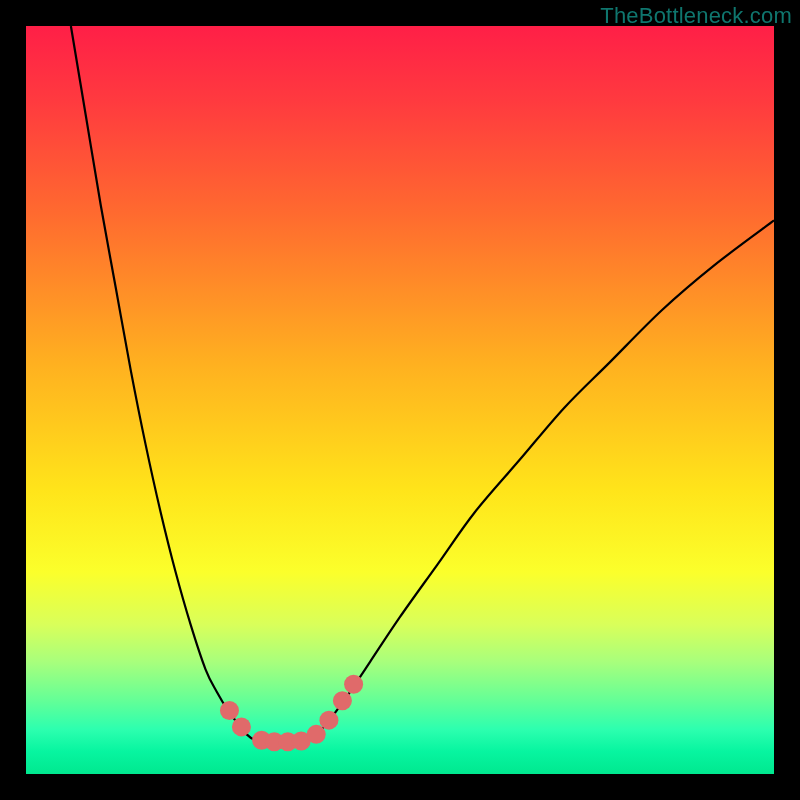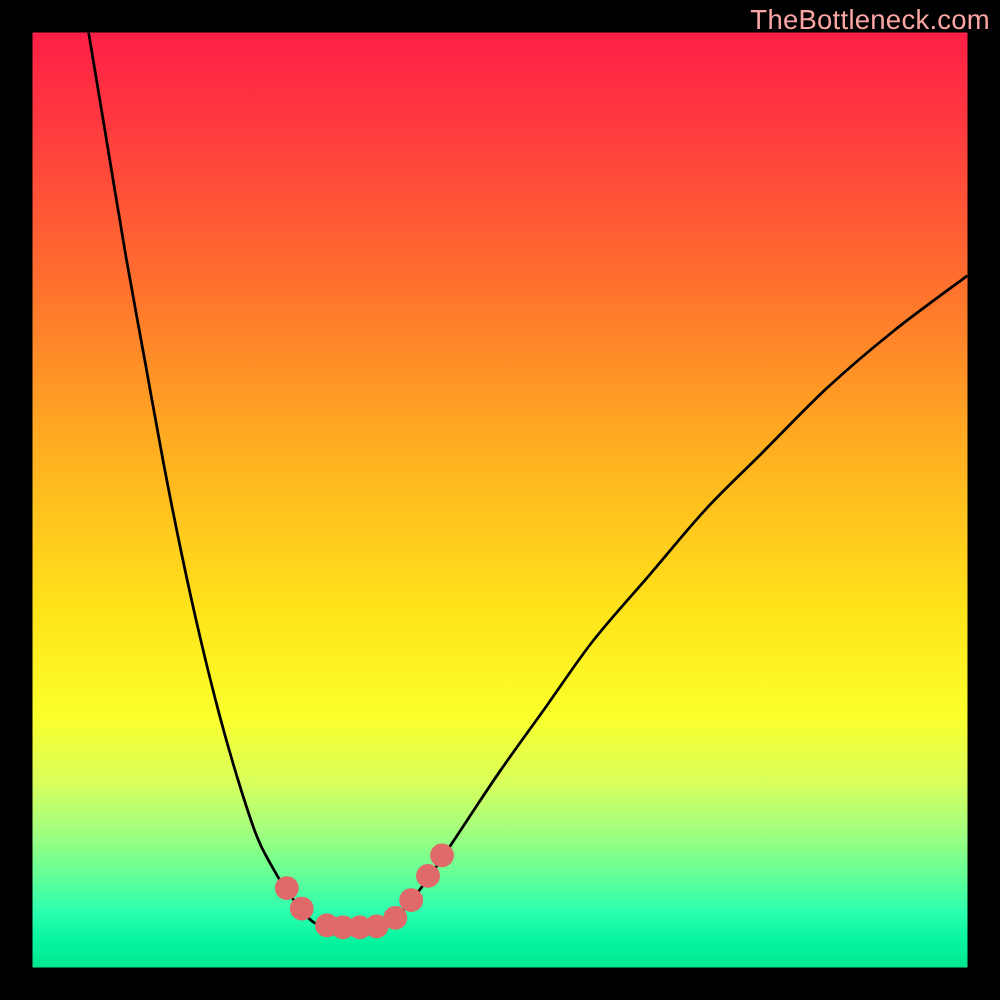--- a/index.html
+++ b/index.html
@@ -30,21 +30,21 @@
       #66ff96 90%,
       #2dffaf 94%,
       #07f5a0 97%,
       #00e88f 100%
     );
   }
   .watermark {
     position: absolute;
     top: 3px;
     right: 8px;
-    color: #fca5a5;
+    color: #0f766e;
     font-size: 22px;
     letter-spacing: 0.2px;
     z-index: 5;
     margin-left: 16px;
   }
   svg.plot {
     position: absolute;
     left: 0;
     top: 0;
     width: 748px;

